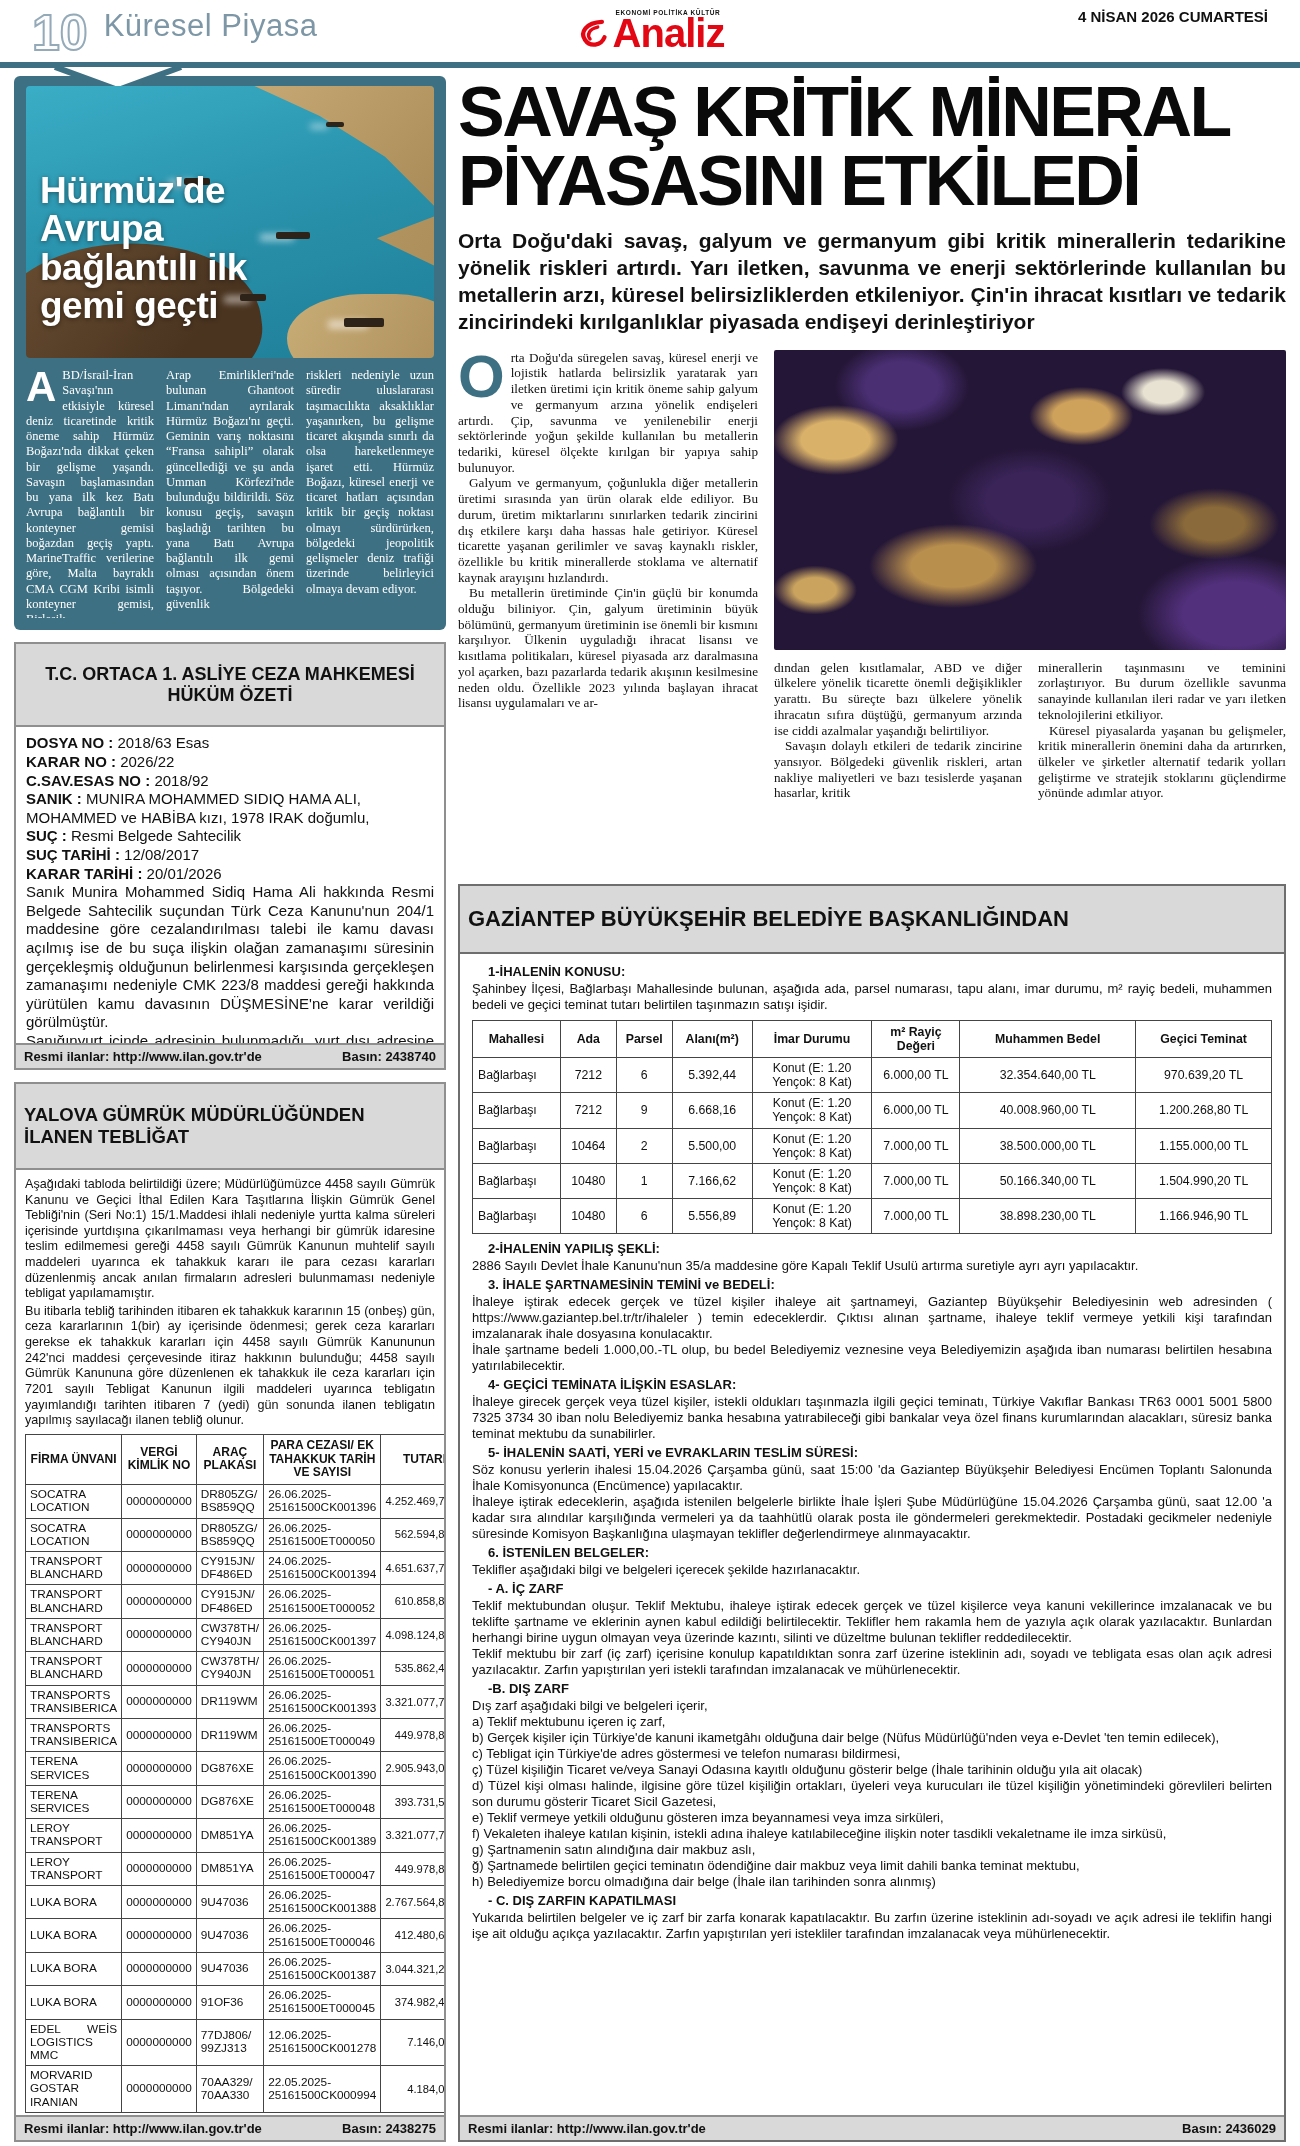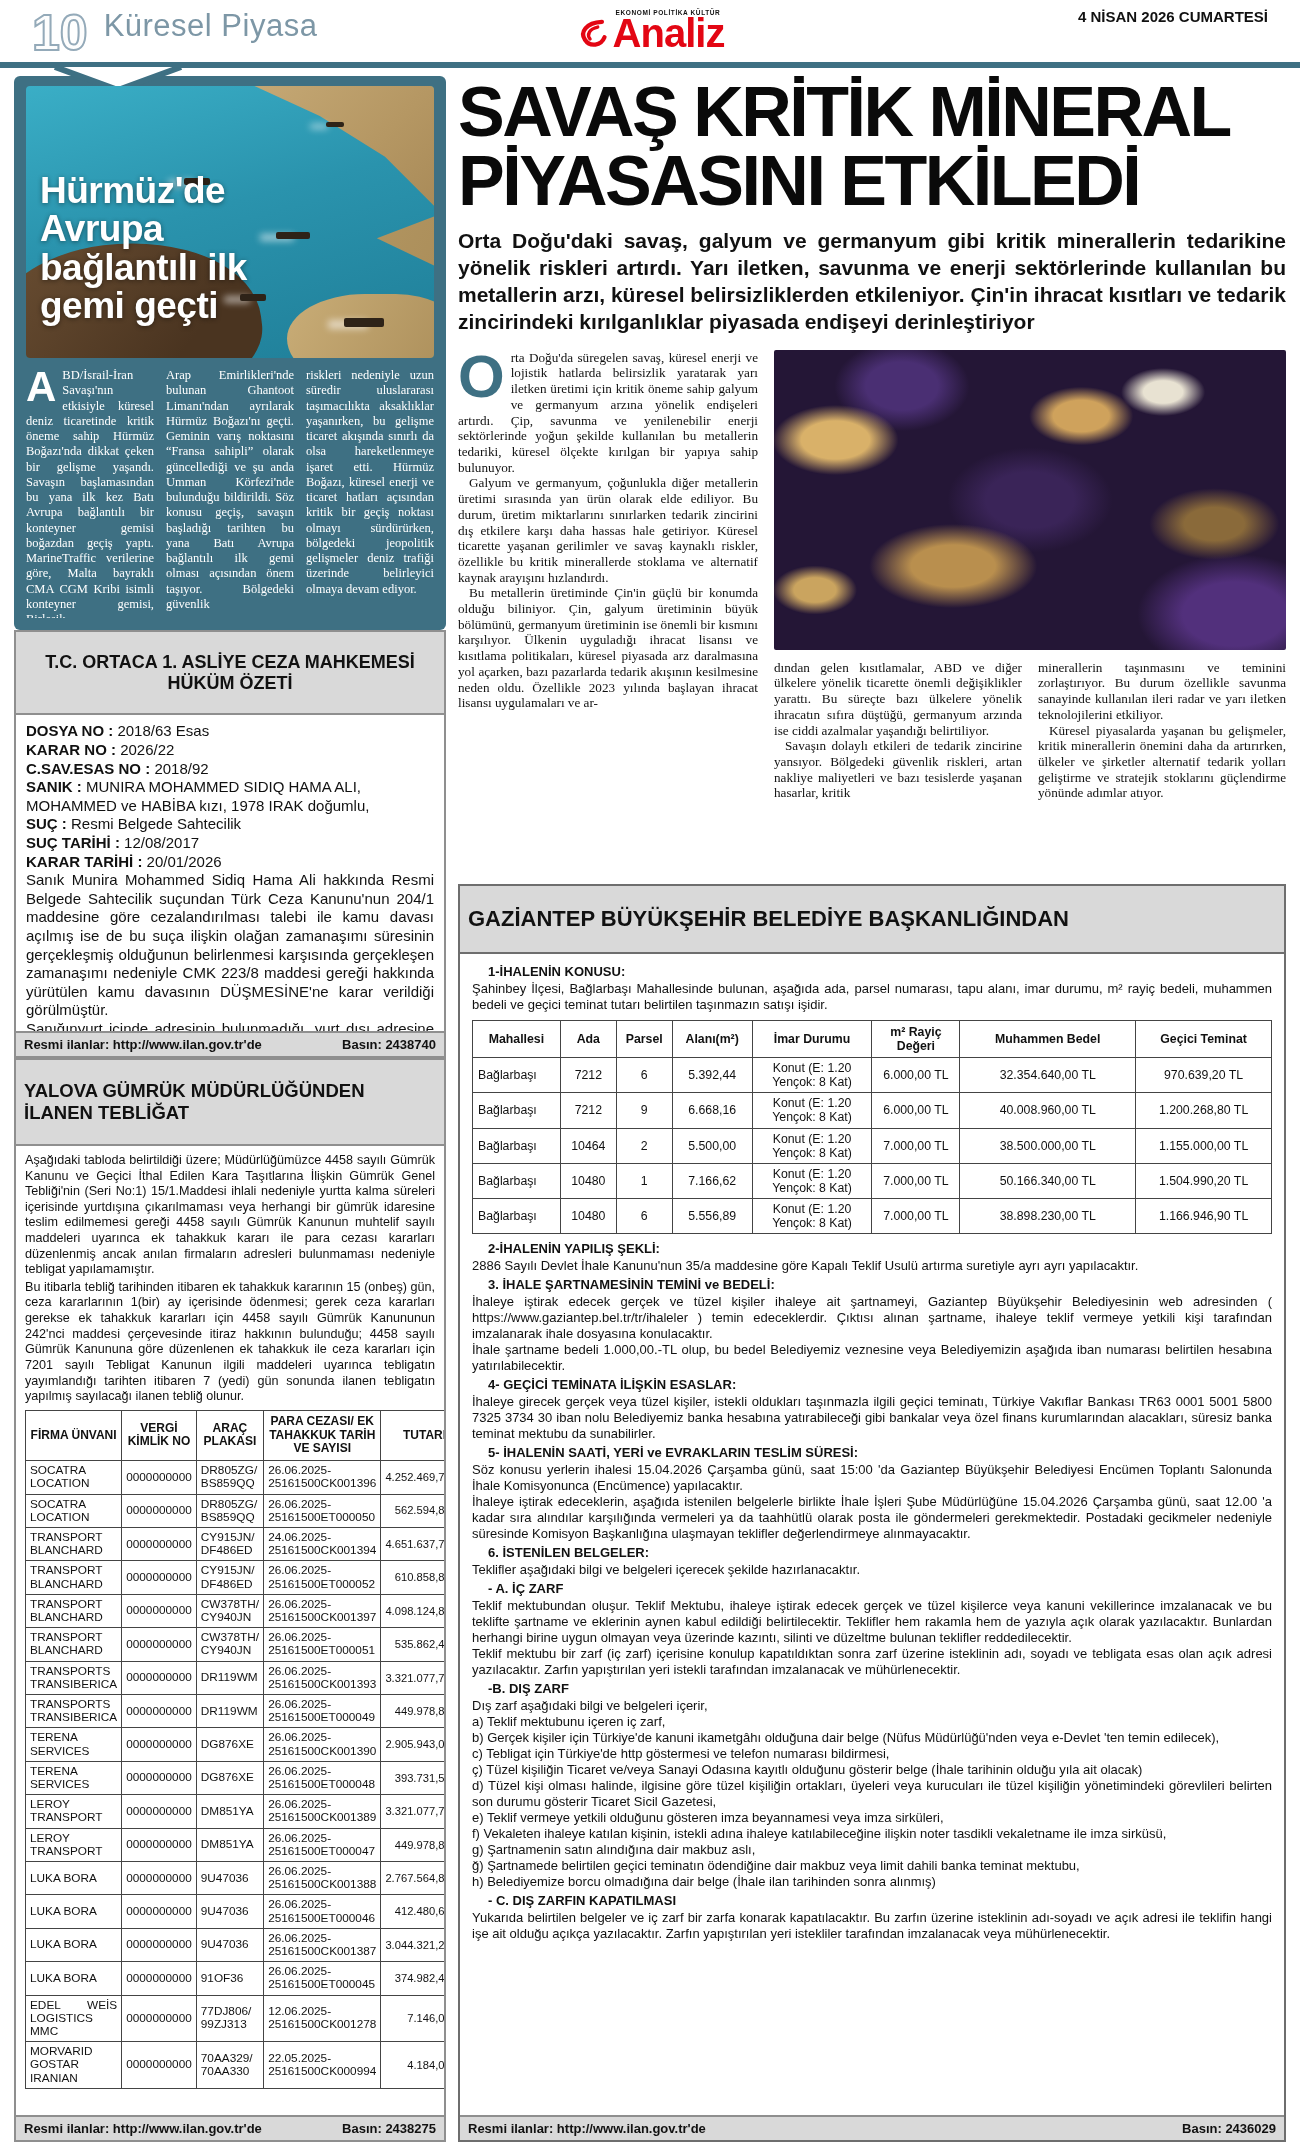--- a/index.html
+++ b/index.html
@@ -15,21 +15,21 @@
   .mast-logo { position:absolute; left:50%; transform:translateX(-50%); display:flex; align-items:center; gap:3px; }
   .logo-swoosh { width:34px; height:34px; margin-top:8px; }
   .logo-text { display:flex; flex-direction:column; }
   .logo-topline { font-size:6.5px; font-weight:bold; color:#111; letter-spacing:0.6px; margin-left:3px; }
   .logo-name { font-size:40px; font-weight:bold; color:#e30613; line-height:0.85; letter-spacing:-1px; }
   .mast-date { margin-left:auto; font-weight:bold; font-size:15px; }
   .mast-rule { height:6px; background:#3e7083; margin:4px 0 0; position:relative; }
   .chevron { position:absolute; left:52px; top:5px; }
   
   .content { display:flex; gap:12px; padding:8px 14px 0; height:2074px; }
-  .col-left { width:432px; flex:none; display:flex; flex-direction:column; }
+  .col-left { width:432px; flex:none; display:flex; flex-direction:column; gap:12px; }
   .col-right { flex:1; display:flex; flex-direction:column; min-width:0; }
   
   .hormuz { background:#3e7083; border-radius:6px; padding:10px 12px 12px; flex:none; }
   .photo { position:relative; height:272px; border-radius:4px; overflow:hidden;
     background:linear-gradient(165deg,#3aaec6 0%, #2a93ad 45%, #1f7e98 100%); }
   .coast { position:absolute; inset:0; background:linear-gradient(135deg,#d8bd8a,#b59763 60%,#9a7c4c);
     clip-path:polygon(56% 0, 100% 0, 100% 44%, 88% 26%, 72% 11%); }
   .coast2 { position:absolute; inset:0; background:linear-gradient(120deg,#c9ad77,#a98c58);
     clip-path:polygon(100% 48%, 100% 66%, 86% 56%); }
   .rocks { position:absolute; left:-34px; bottom:-48px; width:66%; height:60%;
@@ -468,21 +468,21 @@
             <div class="gaz-p">İhaleye iştirak edeceklerin, aşağıda istenilen belgelerle birlikte İhale İşleri Şube Müdürlüğüne 15.04.2026 Çarşamba günü, saat 12.00 'a kadar sıra alındılar karşılığında vermeleri ya da taahhütlü olarak posta ile göndermeleri gerekmektedir. Postadaki gecikmeler nedeniyle süresinde Komisyon Başkanlığına ulaşmayan teklifler değerlendirmeye alınmayacaktır.</div>
             <div class="gaz-h">6. İSTENİLEN BELGELER:</div>
             <div class="gaz-p">Teklifler aşağıdaki bilgi ve belgeleri içerecek şekilde hazırlanacaktır.</div>
             <div class="gaz-h">- A. İÇ ZARF</div>
             <div class="gaz-p">Teklif mektubundan oluşur. Teklif Mektubu, ihaleye iştirak edecek gerçek ve tüzel kişilerce veya kanuni vekillerince imzalanacak ve bu teklifte şartname ve eklerinin aynen kabul edildiği belirtilecektir. Teklifler hem rakamla hem de yazıyla açık olarak yazılacaktır. Bunlardan herhangi birine uygun olmayan veya üzerinde kazıntı, silinti ve düzeltme bulunan teklifler reddedilecektir.</div>
             <div class="gaz-p">Teklif mektubu bir zarf (iç zarf) içerisine konulup kapatıldıktan sonra zarf üzerine isteklinin adı, soyadı ve tebligata esas olan açık adresi yazılacaktır. Zarfın yapıştırılan yeri istekli tarafından imzalanacak ve mühürlenecektir.</div>
             <div class="gaz-h">-B. DIŞ ZARF</div>
             <div class="gaz-p">Dış zarf aşağıdaki bilgi ve belgeleri içerir,</div>
             <div class="gaz-p">a) Teklif mektubunu içeren iç zarf,</div>
             <div class="gaz-p">b) Gerçek kişiler için Türkiye'de kanuni ikametgâhı olduğuna dair belge (Nüfus Müdürlüğü'nden veya e-Devlet 'ten temin edilecek),</div>
-            <div class="gaz-p">c) Tebligat için Türkiye'de http göstermesi ve telefon numarası bildirmesi,</div>
+            <div class="gaz-p">c) Tebligat için Türkiye'de adres göstermesi ve telefon numarası bildirmesi,</div>
             <div class="gaz-p">ç) Tüzel kişiliğin Ticaret ve/veya Sanayi Odasına kayıtlı olduğunu gösterir belge (İhale tarihinin olduğu yıla ait olacak)</div>
             <div class="gaz-p">d) Tüzel kişi olması halinde, ilgisine göre tüzel kişiliğin ortakları, üyeleri veya kurucuları ile tüzel kişiliğin yönetimindeki görevlileri belirten son durumu gösterir Ticaret Sicil Gazetesi,</div>
             <div class="gaz-p">e) Teklif vermeye yetkili olduğunu gösteren imza beyannamesi veya imza sirküleri,</div>
             <div class="gaz-p">f) Vekaleten ihaleye katılan kişinin, istekli adına ihaleye katılabileceğine ilişkin noter tasdikli vekaletname ile imza sirküsü,</div>
             <div class="gaz-p">g) Şartnamenin satın alındığına dair makbuz aslı,</div>
             <div class="gaz-p">ğ) Şartnamede belirtilen geçici teminatın ödendiğine dair makbuz veya limit dahili banka teminat mektubu,</div>
             <div class="gaz-p">h) Belediyemize borcu olmadığına dair belge (İhale ilan tarihinden sonra alınmış)</div>
             <div class="gaz-h">- C. DIŞ ZARFIN KAPATILMASI</div>
             <div class="gaz-p">Yukarıda belirtilen belgeler ve iç zarf bir zarfa konarak kapatılacaktır. Bu zarfın üzerine isteklinin adı-soyadı ve açık adresi ile teklifin hangi işe ait olduğu açıkça yazılacaktır. Zarfın yapıştırılan yeri istekliler tarafından imzalanacak veya mühürlenecektir.</div>
           </div>

